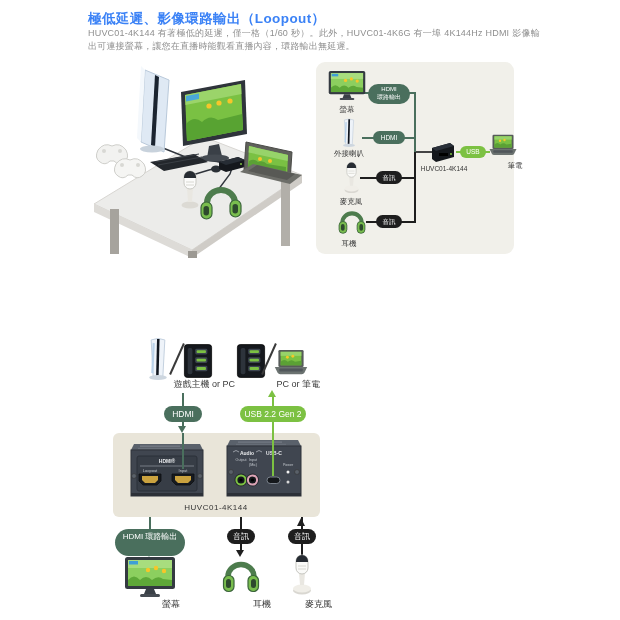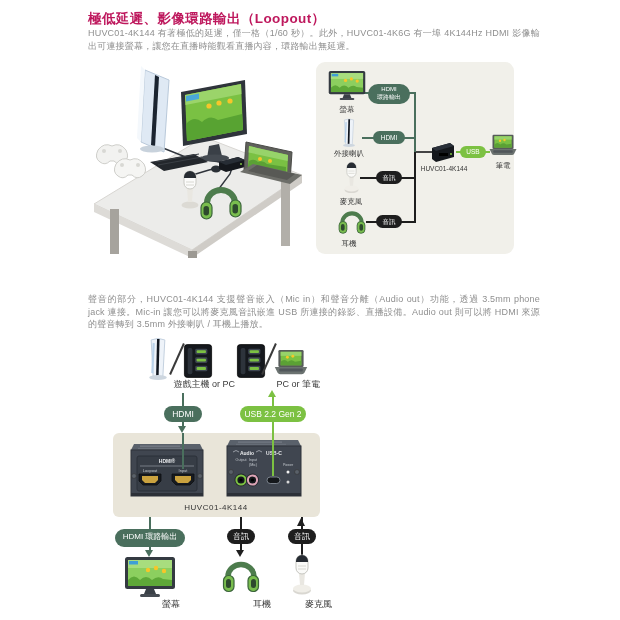--- a/index.html
+++ b/index.html
@@ -1,19 +1,19 @@
 <!DOCTYPE html>
 <html><head>
 <meta charset="utf-8">
 <style>
   html,body{margin:0;padding:0;background:#fff}
   .page{position:relative;width:620px;height:620px;background:#ffffff;
         font-family:"Liberation Sans","DejaVu Sans",sans-serif;overflow:hidden}
   .abs{position:absolute}
-  .h1{font-size:13.5px;font-weight:bold;color:#be185d;letter-spacing:.4px}
+  .h1{font-size:13.5px;font-weight:bold;color:#3b82f6;letter-spacing:.4px}
   .body-text{font-size:9px;color:#8f8f8f;line-height:12.5px;letter-spacing:.2px;text-align:justify}
   .panel{background:#f1f0ea;border-radius:9px}
   .product-panel{background:#e9e5d9;border-radius:6px;z-index:1}
   .pill{border-radius:99px;color:#ffffff;text-align:center;font-weight:normal;z-index:5}
   .pill.dark{background:#4a6f5d}
   .pill.black{background:#1e1e1e}
   .pill.green{background:#7cc142}
   .lbl{font-size:9px;color:#3a3a3a;text-align:right;z-index:3}
   .lbl-sm{font-size:7.5px;color:#3a3a3a;text-align:center;z-index:3}
   .mono-lbl{font-size:8px;color:#333;text-align:center;letter-spacing:.5px;z-index:3}
@@ -226,24 +226,23 @@
     <div class="abs pill black" style="left:60px;top:153px;width:26px;height:13px;font-size:6.5px;line-height:13px">音訊</div>
     <div class="abs pill green" style="left:144px;top:84px;width:26px;height:12px;font-size:6.5px;line-height:12px">USB</div>
 
     <svg class="icon" style="left:114px;top:79px" width="26" height="22">
         <use href="#icon-capture"></use>
       </svg>
     <div class="abs" style="left:90px;top:103px;width:76px;font-size:6.5px;color:#333;text-align:center;z-index:3">HUVC01-4K144</div>
     <svg class="icon" style="left:172px;top:72px" width="30" height="24">
         <use href="#icon-laptop"></use>
       </svg>
-    <div class="abs lbl-sm" style="left:158px;top:99px;width:58px">筆電</div>
+    <div class="abs lbl-sm" style="left:170px;top:99px;width:58px">筆電</div>
   </div>
 
-  <div class="abs body-text" style="left:88px;top:293px;width:452px">聲音的部分，HUVC01-4K144 支援聲音嵌入（Mic in）和聲音分離（Audio out）功能，透過 3.5mm phone jack 連接。Mic-in 讓您可以將麥克風音訊嵌進 USB 所連接的錄影、直播設備。Audio out 則可以將 HDMI 來源的聲音轉到 3.5mm 外接喇叭 / 耳機上播放。</div>
 
   <svg class="icon" style="left:145px;top:337px" width="26" height="43">
       <use href="#icon-ps5"></use>
     </svg>
   <div class="abs slash" style="left:176px;top:342px;height:34px"></div>
   <svg class="icon" style="left:183px;top:343px" width="30" height="36">
       <use href="#icon-tower"></use>
     </svg>
   <div class="abs lbl" style="left:120px;top:378px;width:115px">遊戲主機 or PC</div>
 
@@ -318,21 +317,21 @@
     <rect x="43" y="39" width="13" height="6.5" rx="3.2" fill="#14171b" stroke="#7a828c" stroke-width="1"></rect>
     <circle cx="64" cy="34" r="1.5" fill="#f2f2f2"></circle>
     <circle cx="64" cy="44" r="1.5" fill="#d8d8d8"></circle>
     <circle cx="7" cy="34" r="2.4" fill="#596069" stroke="#333" stroke-width=".6"></circle>
     <circle cx="73" cy="34" r="2.4" fill="#596069" stroke="#333" stroke-width=".6"></circle>
   </svg>
 
   <div class="abs mono-lbl" style="left:156px;top:503px;width:120px">HUVC01-4K144</div>
 
   <div class="abs vline c-darkgreen" style="left:149px;top:504px;height:27px"></div>
-  <div class="abs pill dark" style="left:115px;top:529px;width:70px;height:18px;font-size:8px;line-height:15px">HDMI 環路輸出</div>
+  <div class="abs pill dark" style="left:115px;top:529px;width:70px;height:27px;font-size:8px;line-height:15px">HDMI 環路輸出</div>
   <div class="abs vline c-darkgreen" style="left:149px;top:544px;height:7px"></div>
   <div class="abs arrow" style="left:145px;top:550px;border-top:7px solid #4a6f5d"></div>
   <svg class="icon" style="left:124px;top:556px" width="52" height="42">
       <use href="#icon-monitor"></use>
     </svg>
   <div class="abs lbl" style="left:120px;top:598px;width:60px">螢幕</div>
 
   <div class="abs vline c-black" style="left:240px;top:492px;height:39px"></div>
   <div class="abs pill black" style="left:227px;top:529px;width:28px;height:15px;font-size:8px;line-height:15px">音訊</div>
   <div class="abs vline c-black" style="left:240px;top:544px;height:7px"></div>

